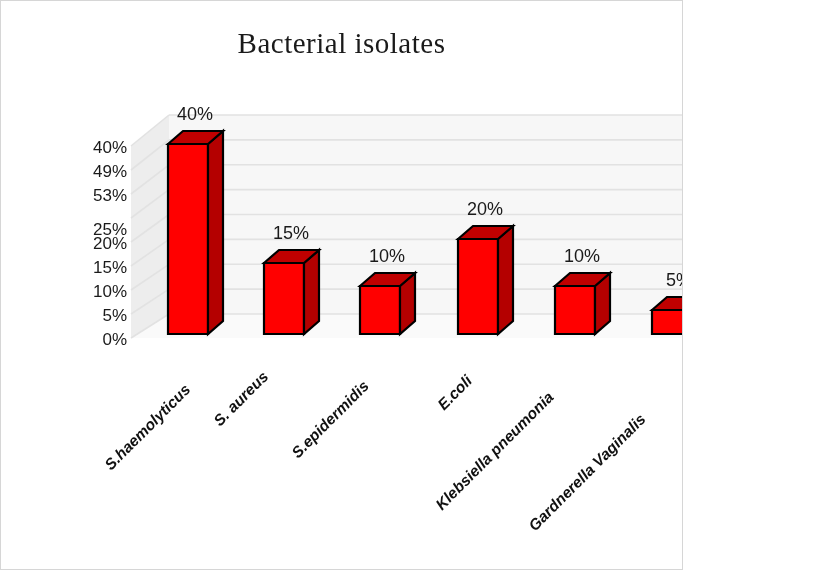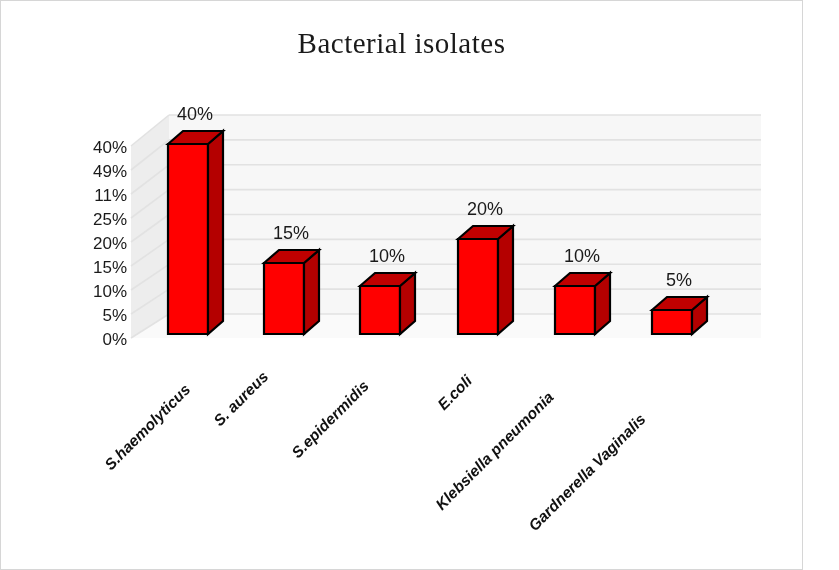--- a/index.html
+++ b/index.html
@@ -3,21 +3,21 @@
 <meta charset="utf-8">
 <style>
   * { box-sizing: border-box; }
   html, body {
     margin: 0; padding: 0;
     background: #ffffff;
     font-family: "Liberation Sans", sans-serif;
   }
   #page {
     position: relative;
-    width: 803px;
+    width: 683px;
     height: 570px;
     background: #ffffff;
     border: 1px solid #d6d6d6;
     overflow: hidden;
   }
   #chart-title {
     position: absolute;
     left: 0; right: 0;
     top: 26px;
     text-align: center;
@@ -142,22 +142,22 @@
     <g>
       <polygon points="651,309 691,309 691,333 651,333" fill="#FF0000" stroke="#000000" stroke-width="2.2"></polygon>
       <polygon points="691,309 706,296 706,320 691,333" fill="#B40000" stroke="#000000" stroke-width="2.2"></polygon>
       <polygon points="651,309 666,296 706,296 691,309" fill="#C00000" stroke="#000000" stroke-width="2.2"></polygon>
     </g>
   </svg>
 
   <div id="y-axis">
     <div class="ytick" style="top:138px;width:64px;">40%</div>
     <div class="ytick" style="top:162px;width:64px;">49%</div>
-    <div class="ytick" style="top:186px;width:64px;">11%</div>
-    <div class="ytick" style="top:210px;width:64px;">25%</div>
+    <div class="ytick" style="top:186px;width:64px;">53%</div>
+    <div class="ytick" style="top:220px;width:64px;">25%</div>
     <div class="ytick" style="top:234px;width:64px;">20%</div>
     <div class="ytick" style="top:258px;width:64px;">15%</div>
     <div class="ytick" style="top:282px;width:64px;">10%</div>
     <div class="ytick" style="top:306px;width:64px;">5%</div>
     <div class="ytick" style="top:330px;width:64px;">0%</div>
   </div>
 
   <div class="dlabel" style="left:194px; top:103px;">40%</div>
   <div class="dlabel" style="left:290px; top:222px;">15%</div>
   <div class="dlabel" style="left:386px; top:245px;">10%</div>

